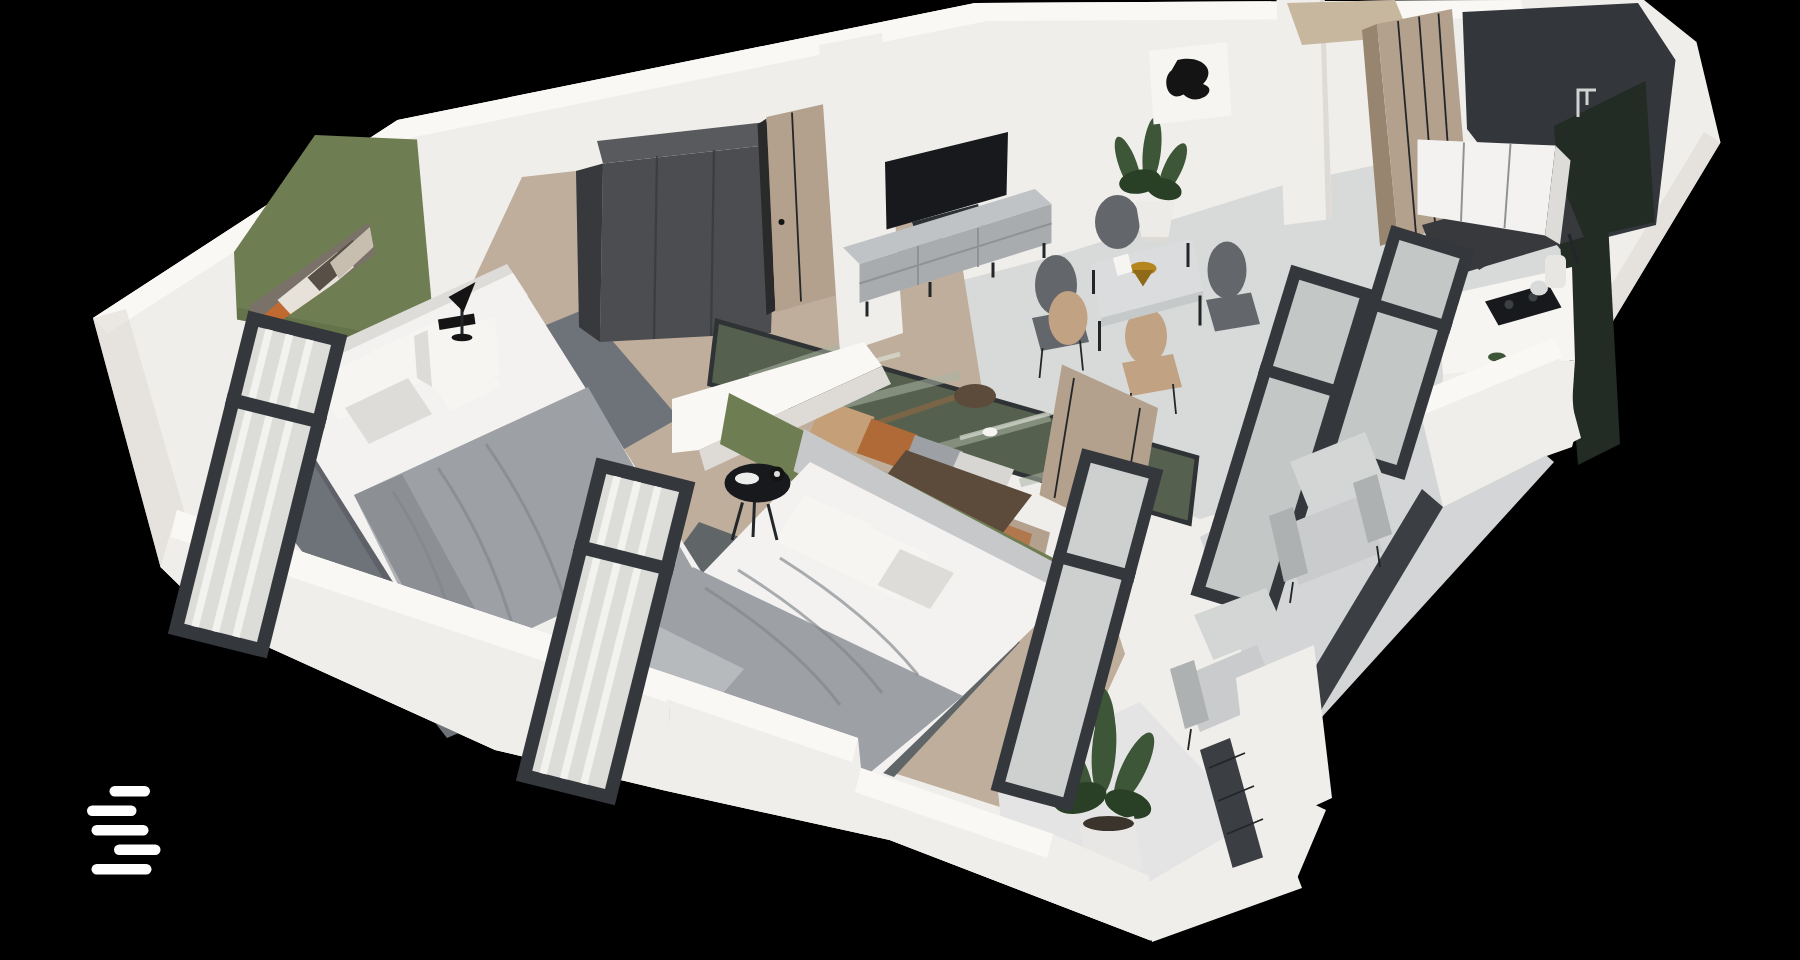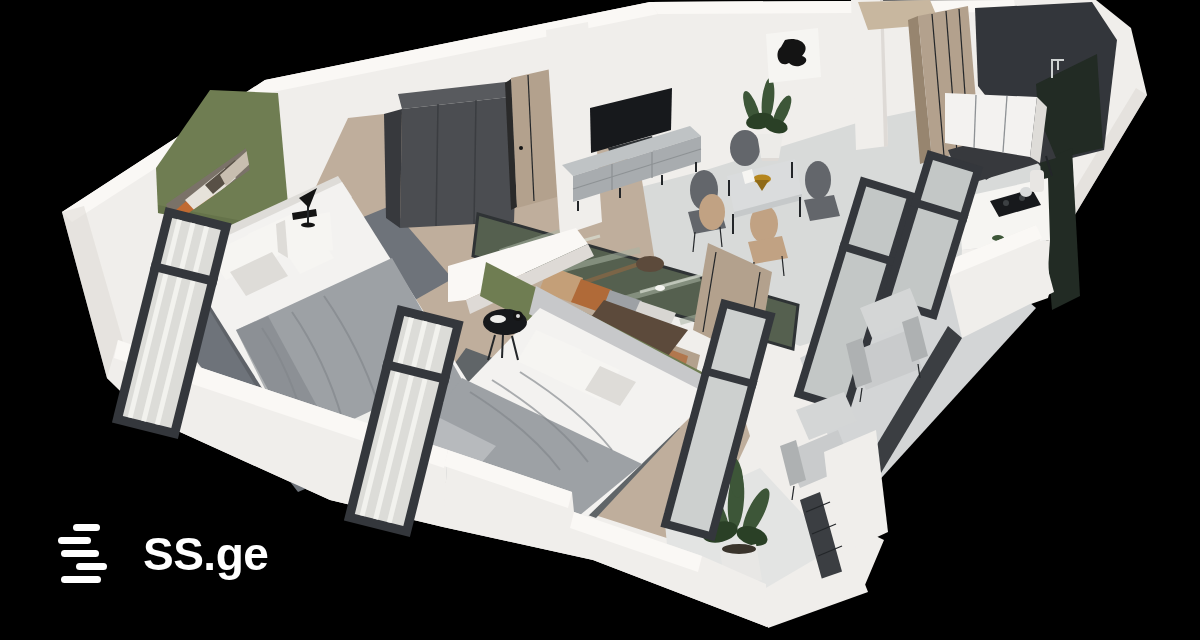--- a/index.html
+++ b/index.html
@@ -331,15 +331,14 @@
 </svg>
 
   <div class="logo">
     <div class="logo-icon">
       <span class="b b1"></span>
       <span class="b b2"></span>
       <span class="b b3"></span>
       <span class="b b4"></span>
       <span class="b b5"></span>
     </div>
-    <div class="logo-text">SS.ge</div>
   </div>
 </div>
 
 </body></html>

